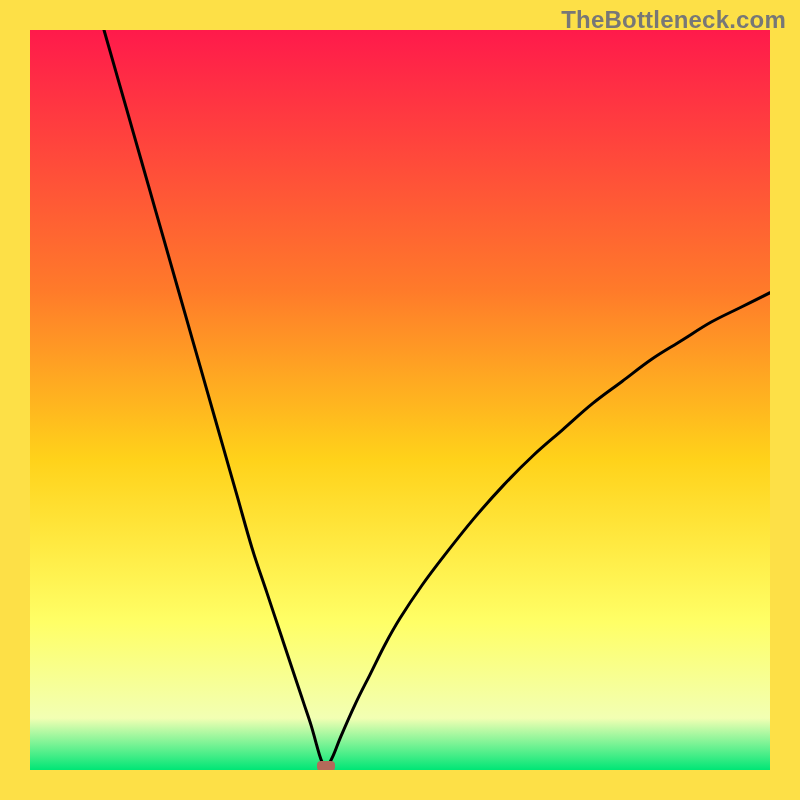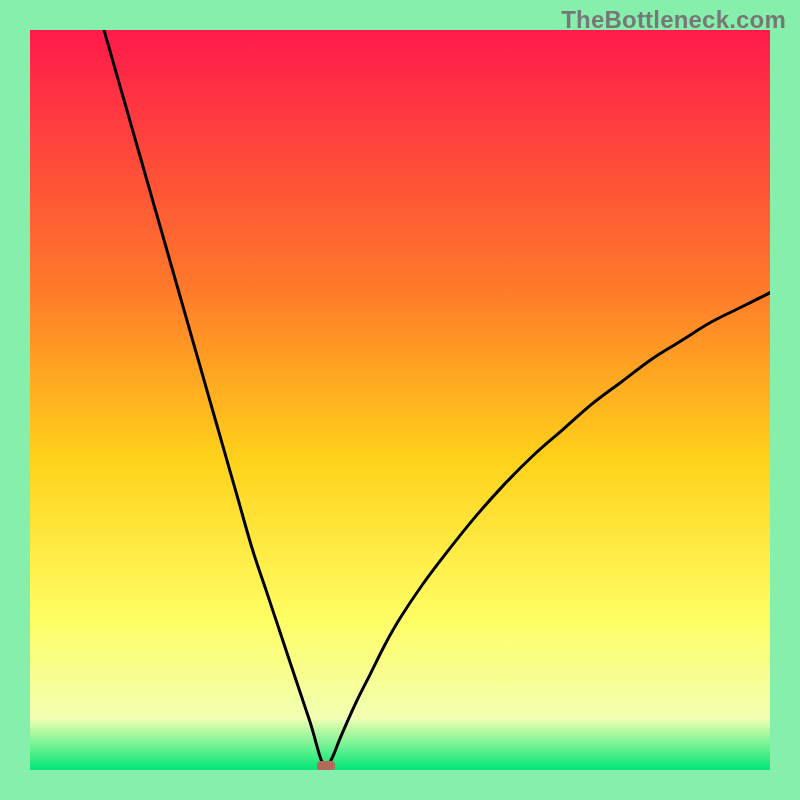--- a/index.html
+++ b/index.html
@@ -7,21 +7,21 @@
     padding: 0;
     width: 800px;
     height: 800px;
     overflow: hidden;
     background: #000;
     font-family: Arial, Helvetica, sans-serif;
   }
   .frame {
     position: absolute;
     inset: 0;
-    background: #86efac;
+    background: #fde047;
     padding-left: 24px;
   }
   .plot {
     position: absolute;
     left: 30px;
     top: 30px;
     width: 740px;
     height: 740px;
     overflow: hidden;
   }

